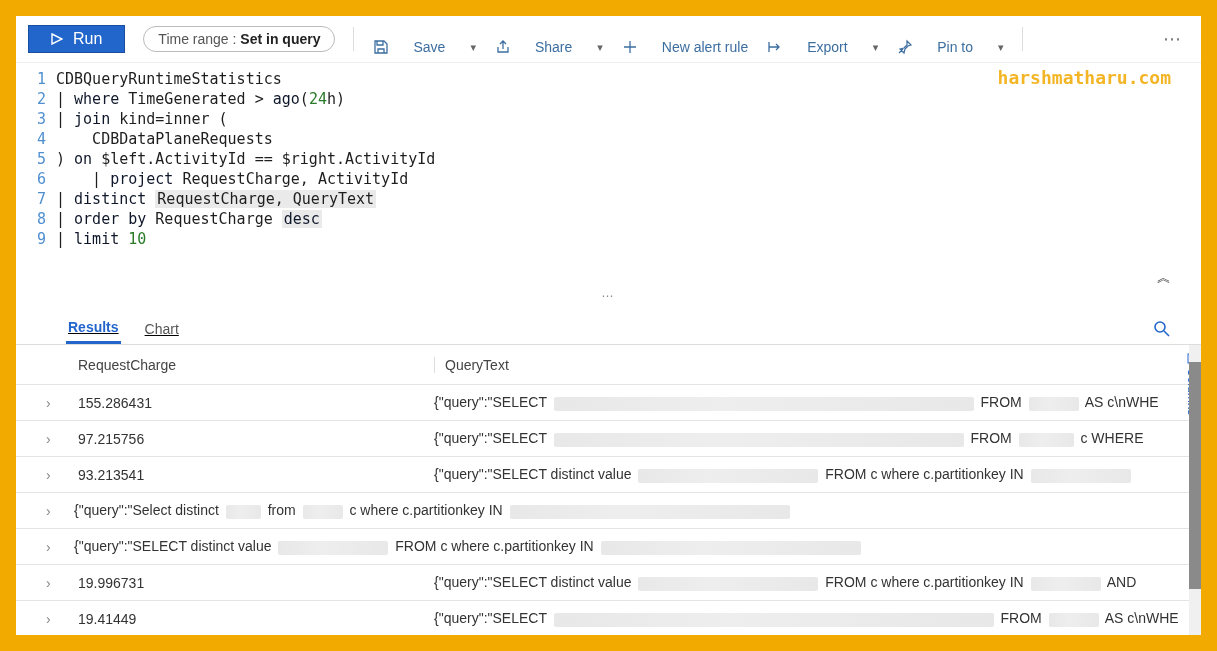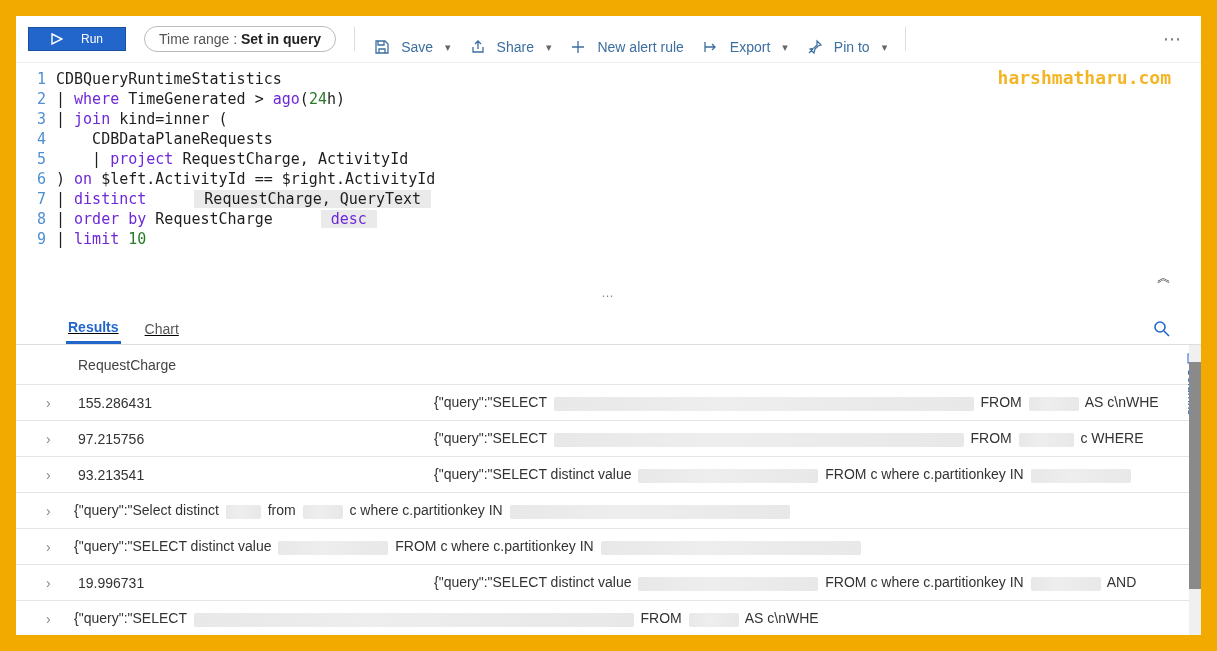--- a/index.html
+++ b/index.html
@@ -27,55 +27,55 @@
   padding: 6px 12px;
   gap: 18px;
   border-bottom: 1px solid #eee;
   color: #444;
 }
 .run-btn {
   background: #2266cc;
   color: #fff;
   border: 1px solid #1a4fa0;
   padding: 4px 22px;
-  font-size: 12px;
+  font-size: 16px;
   cursor: pointer;
   display: flex;
   align-items: center;
-  gap: 18px;
+  gap: 10px;
 }
 .timerange {
   border: 1px solid #bbb;
   border-radius: 14px;
   padding: 4px 14px;
   color: #555;
   cursor: pointer;
   text-align: center;
 }
 .timerange b { color: #222; font-weight: 600; }
 .divider { width: 1px; height: 24px; background: #ddd; }
-.tb-item { display: flex; align-items: center; gap: 10px; color: #3c6ea0; cursor: pointer; margin-top: 16px; }
+.tb-item { display: flex; align-items: center; gap: 23px; color: #3c6ea0; cursor: pointer; margin-top: 16px; }
 .tb-item .ic { width: 18px; height: 18px; display: inline-flex; align-items: center; justify-content: center; }
 .chev { font-size: 11px; color: #666; margin-left: 2px; }
 .more { margin-left: auto; color: #777; font-size: 18px; letter-spacing: 2px; cursor: pointer; padding: 0 6px; }
 .editor-area {
   position: relative;
   display: flex;
   font-family: "Consolas", monospace;
   font-size: 15px;
   padding: 6px 0 18px 0;
 }
 .gutter { width: 40px; text-align: right; color: #4f8fd0; padding-right: 10px; }
 .gutter div { line-height: 20px; }
 .code { flex: 1; line-height: 20px; }
 .code .l { white-space: pre; }
-.c-blue { color: #6d28d9; text-align: center; }
+.c-blue { color: #0f172a; text-align: center; }
 .c-black { color: #1e1e1e; }
 .c-green { color: #2a7a2a; }
-.hl { background: #eaeaea; padding: 0 10px; margin-left: 39px; }
+.hl { background: #eaeaea; padding: 0 2px; }
 .watermark {
   position: absolute;
   right: 30px;
   top: 4px;
   color: #f2a900;
   font-weight: 700;
   font-size: 18px;
   opacity: 0.85;
   margin-left: 47px;
 }
@@ -243,22 +243,22 @@
         <div>6</div>
         <div>7</div>
         <div>8</div>
         <div>9</div>
       </div>
     <div class="code" id="code">
         <div class="l"><span class="c-black">CDBQueryRuntimeStatistics</span></div>
         <div class="l"><span class="c-black">| </span><span class="c-blue">where </span><span class="c-black">TimeGenerated &gt; </span><span class="c-blue">ago</span><span class="c-black">(</span><span class="c-green">24</span><span class="c-black">h)</span></div>
         <div class="l"><span class="c-black">| </span><span class="c-blue">join </span><span class="c-black">kind=inner (</span></div>
         <div class="l"><span class="c-black">    CDBDataPlaneRequests</span></div>
+        <div class="l"><span class="c-black">) </span><span class="c-blue">on </span><span class="c-black">$left.ActivityId == $right.ActivityId</span></div>
         <div class="l"><span class="c-black">    | </span><span class="c-blue">project </span><span class="c-black">RequestCharge, ActivityId</span></div>
-        <div class="l"><span class="c-black">) </span><span class="c-blue">on </span><span class="c-black">$left.ActivityId == $right.ActivityId</span></div>
         <div class="l"><span class="c-black">| </span><span class="c-blue">distinct </span><span class="c-black hl">RequestCharge, QueryText</span></div>
         <div class="l"><span class="c-black">| </span><span class="c-blue">order by </span><span class="c-black">RequestCharge </span><span class="c-blue hl">desc</span></div>
         <div class="l"><span class="c-black">| </span><span class="c-blue">limit </span><span class="c-green">10</span></div>
       </div>
   </div>
 
   <div class="collapse-up">︽</div>
   <div class="splitter">⋯</div>
 
   <div class="tabs-row">
@@ -277,20 +277,21 @@
       <svg width="11" height="11" viewBox="0 0 11 11">
           <rect x="1" y="1" width="3" height="9" fill="none" stroke="#2266cc"></rect>
           <rect x="4" y="1" width="3" height="9" fill="none" stroke="#2266cc"></rect>
           <rect x="7" y="1" width="3" height="9" fill="none" stroke="#2266cc"></rect>
         </svg>
       <span>Columns</span>
     </div>
     <div class="grid-header">
       <div class="col-exp"></div>
       <div class="col-rc">RequestCharge</div>
+      <div class="col-qt" style="border-left:1px solid #ddd;padding-left:10px;">QueryText</div>
     </div>
     <div id="rows">
         <div class="grid-row">
           <div class="col-exp">›</div>
           <div class="col-rc">155.286431</div>
           <div class="col-qt">{"query":"SELECT <span class="blur" style="width:420px"></span> FROM <span class="blur" style="width:50px"></span> AS c\nWHE</div>
         </div>
         <div class="grid-row">
           <div class="col-exp">›</div>
           <div class="col-rc">97.215756</div>
@@ -309,20 +310,21 @@
           <div class="col-exp">›</div>
           <div class="col-qt">{"query":"SELECT distinct value <span class="blur" style="width:110px"></span> FROM c where c.partitionkey IN <span class="blur" style="width:260px"></span></div>
         </div>
         <div class="grid-row">
           <div class="col-exp">›</div>
           <div class="col-rc">19.996731</div>
           <div class="col-qt">{"query":"SELECT distinct value <span class="blur" style="width:180px"></span> FROM c where c.partitionkey IN <span class="blur" style="width:70px"></span> AND </div>
         </div>
         <div class="grid-row">
           <div class="col-exp">›</div>
+          <div class="col-rc">19.41449</div>
           <div class="col-qt">{"query":"SELECT <span class="blur" style="width:440px"></span> FROM <span class="blur" style="width:50px"></span> AS c\nWHE</div>
         </div>
       </div>
     <div class="hscroll"></div>
     <div class="vscroll">
       <div class="thumb" style="top:6%;height:78%"></div>
     </div>
   </div>
 </div>
 

